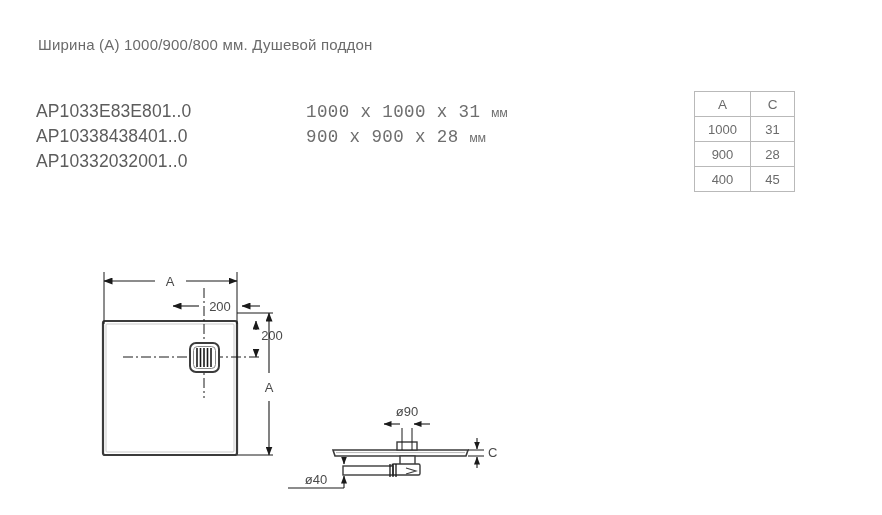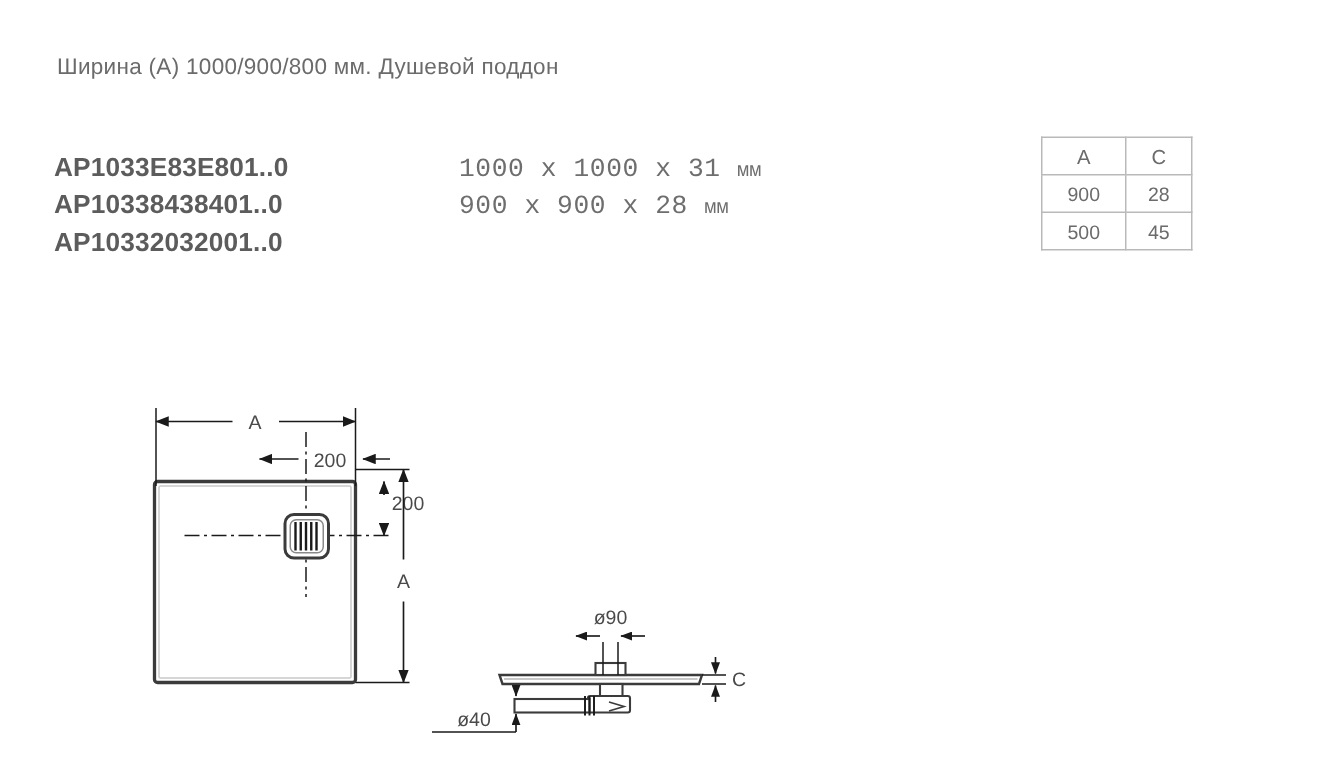--- a/index.html
+++ b/index.html
@@ -32,21 +32,21 @@
   }
   .product-row {
     display: flex;
     align-items: baseline;
     height: 25px;
     white-space: nowrap;
   }
   .product-code {
     width: 270px;
     font-size: 17.5px;
-    font-weight: bold;
+    font-weight: normal;
     letter-spacing: .1px;
     color: #5c5c5c;
   }
   .product-dims {
     font-size: 17.5px;
     letter-spacing: .4px;
     color: #6e6e6e;
     font-family: Liberation Mono, monospace;
   }
   .product-dims .unit { font-size: 13.5px; letter-spacing: 0; }
@@ -114,25 +114,29 @@
 
 <table id="spec-table">
   <thead>
     <tr>
       <th class="col-a">A</th>
       <th class="col-c">C</th>
     </tr>
   </thead>
   <tbody>
     <tr>
+      <td>1000</td>
+      <td>31</td>
+    </tr>
+    <tr>
       <td>900</td>
       <td>28</td>
     </tr>
     <tr>
-      <td>500</td>
+      <td>400</td>
       <td>45</td>
     </tr>
   </tbody>
 </table>
 
 <svg id="plan-view" width="250" height="245" viewBox="0 0 250 245">
   <defs>
     <marker id="arrIn" markerWidth="9" markerHeight="7" refX="8.5" refY="3.5" orient="auto" markerUnits="userSpaceOnUse">
       <path d="M0,0 L9,3.5 L0,7 z" fill="#1a1a1a"></path>
     </marker>

